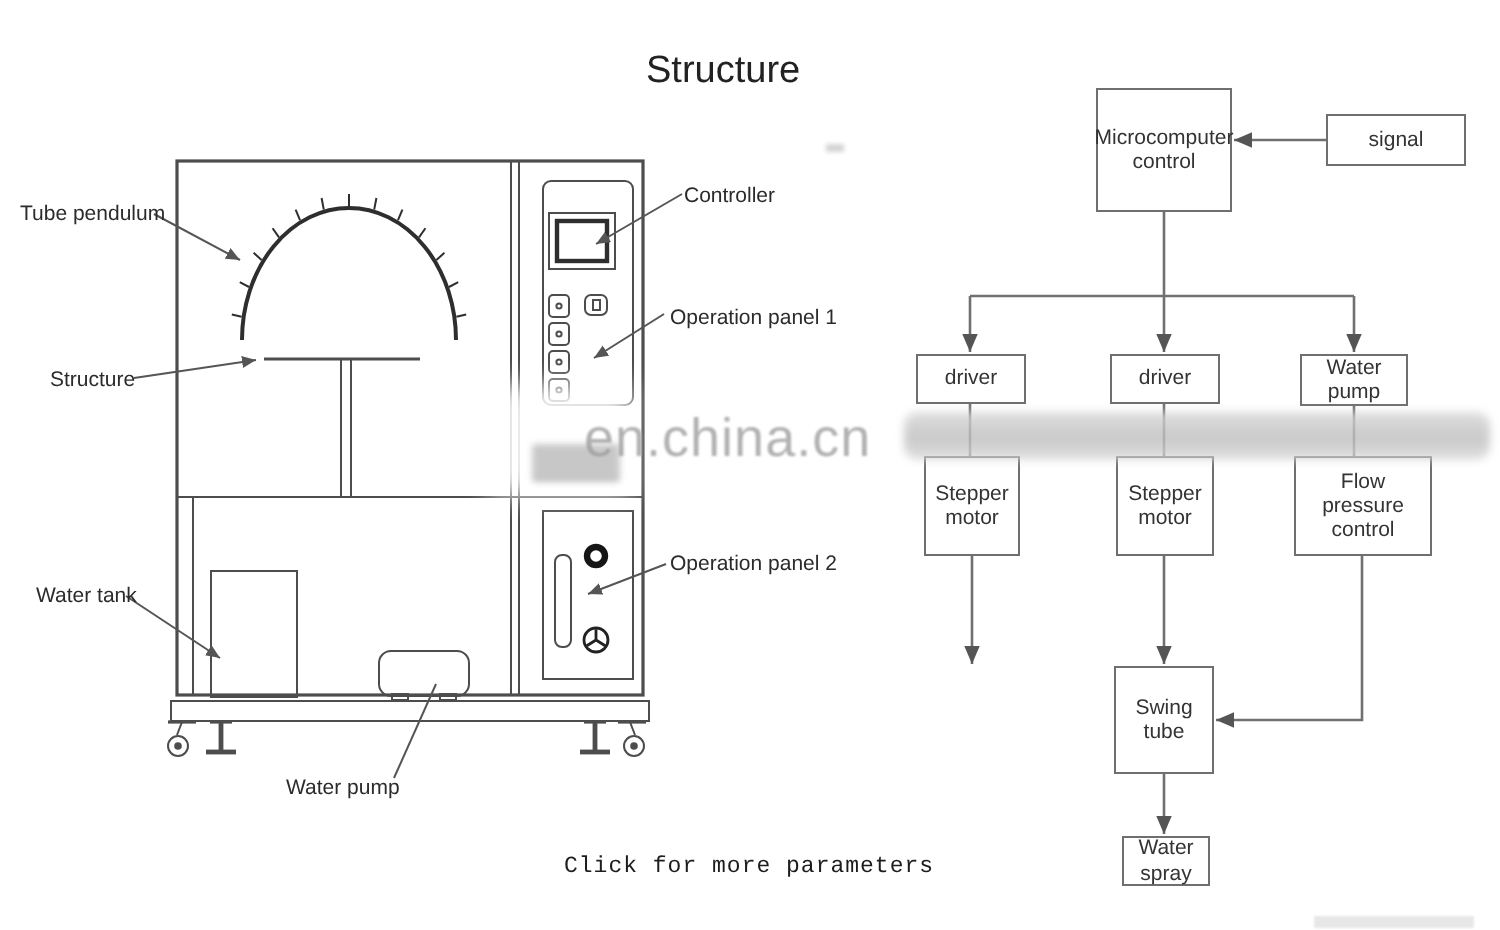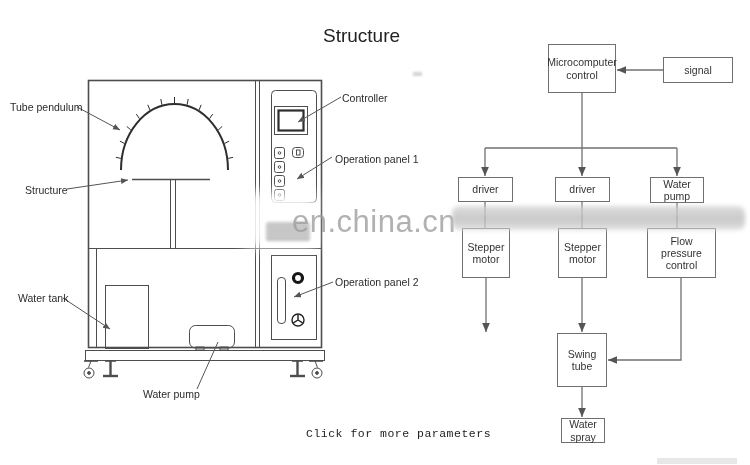--- a/index.html
+++ b/index.html
@@ -5,27 +5,27 @@
   html,body{margin:0;padding:0;background:#fff;}
   #stage{position:relative;width:750px;height:465px;background:#fff;overflow:hidden;
          font-family:"Liberation Sans",sans-serif;}
   #diagram-svg{position:absolute;left:0;top:0;z-index:1;}
   .lbl{position:absolute;font-size:10.5px;color:#2b2b2b;white-space:nowrap;z-index:2;}
   .node{position:absolute;box-sizing:border-box;display:flex;align-items:center;justify-content:center;
         text-align:center;border:1.2px solid #6f6f6f;background:#fff;font-size:10.5px;line-height:1.15;
         color:#333;z-index:2;padding:0 1px;}
   #page-title{position:absolute;left:323px;top:25px;font-size:19px;color:#222;z-index:2;}
   #footer-link{position:absolute;left:282px;top:427px;font-family:"Liberation Mono","DejaVu Sans Mono",monospace;
-        font-size:11.5px;color:#1d1d1d;z-index:2;letter-spacing:.5px;margin-left:24px;}
+        font-size:11.5px;color:#1d1d1d;z-index:2;letter-spacing:.5px;}
   
   .wm{position:absolute;z-index:3;pointer-events:none;}
   #wm-blob{left:244px;top:192px;width:72px;height:56px;background:#fff;opacity:.88;filter:blur(6px);}
   #wm-grayrect{left:266px;top:222px;width:44px;height:17px;background:#9b9b9b;opacity:.55;
         filter:blur(1.5px);border-bottom:2px solid #8a8a8a;border-radius:2px;}
-  #wm-text{left:292px;top:204px;font-size:31px;color:#9e9e9e;opacity:.8;filter:blur(.4px);
+  #wm-text{left:292px;top:204px;font-size:27px;color:#9e9e9e;opacity:.8;filter:blur(.4px);
         letter-spacing:.5px;}
   #wm-band{left:452px;top:206px;width:293px;height:24px;border-radius:7px;opacity:.8;
         background:linear-gradient(#d6d6d6,#bdbdbd 55%,#d9d9d9);filter:blur(2px);}
   #wm-dash{left:413px;top:72px;width:9px;height:4px;background:#cfcfcf;filter:blur(1px);opacity:.9;}
   #wm-strip{left:657px;top:458px;width:80px;height:6px;background:#e2e2e2;opacity:.8;filter:blur(.5px);}
 </style>
 </head>
 <body>
 
 <div id="stage">
@@ -158,21 +158,21 @@
   <div id="footer-link">Click for more parameters</div>
 
   <div class="lbl" style="left:10px;top:101px">Tube pendulum</div>
   <div class="lbl" style="left:25px;top:184px">Structure</div>
   <div class="lbl" style="left:18px;top:292px">Water tank</div>
   <div class="lbl" style="left:143px;top:388px">Water pump</div>
   <div class="lbl" style="left:342px;top:92px">Controller</div>
   <div class="lbl" style="left:335px;top:153px">Operation panel 1</div>
   <div class="lbl" style="left:335px;top:276px">Operation panel 2</div>
 
-  <div class="node" style="left:548px;top:44px;width:68px;height:49px">Microcomputer control</div>
+  <div class="node" style="left:548px;top:44px;width:68px;height:62px">Microcomputer control</div>
   <div class="node" style="left:663px;top:57px;width:70px;height:26px">signal</div>
   <div class="node" style="left:458px;top:177px;width:55px;height:25px">driver</div>
   <div class="node" style="left:555px;top:177px;width:55px;height:25px">driver</div>
   <div class="node" style="left:650px;top:177px;width:54px;height:26px">Water pump</div>
   <div class="node" style="left:462px;top:228px;width:48px;height:50px">Stepper motor</div>
   <div class="node" style="left:558px;top:228px;width:49px;height:50px">Stepper motor</div>
   <div class="node" style="left:647px;top:228px;width:69px;height:50px">Flow pressure control</div>
   <div class="node" style="left:557px;top:333px;width:50px;height:54px">Swing tube</div>
   <div class="node" style="left:561px;top:418px;width:44px;height:25px">Water spray</div>
 

